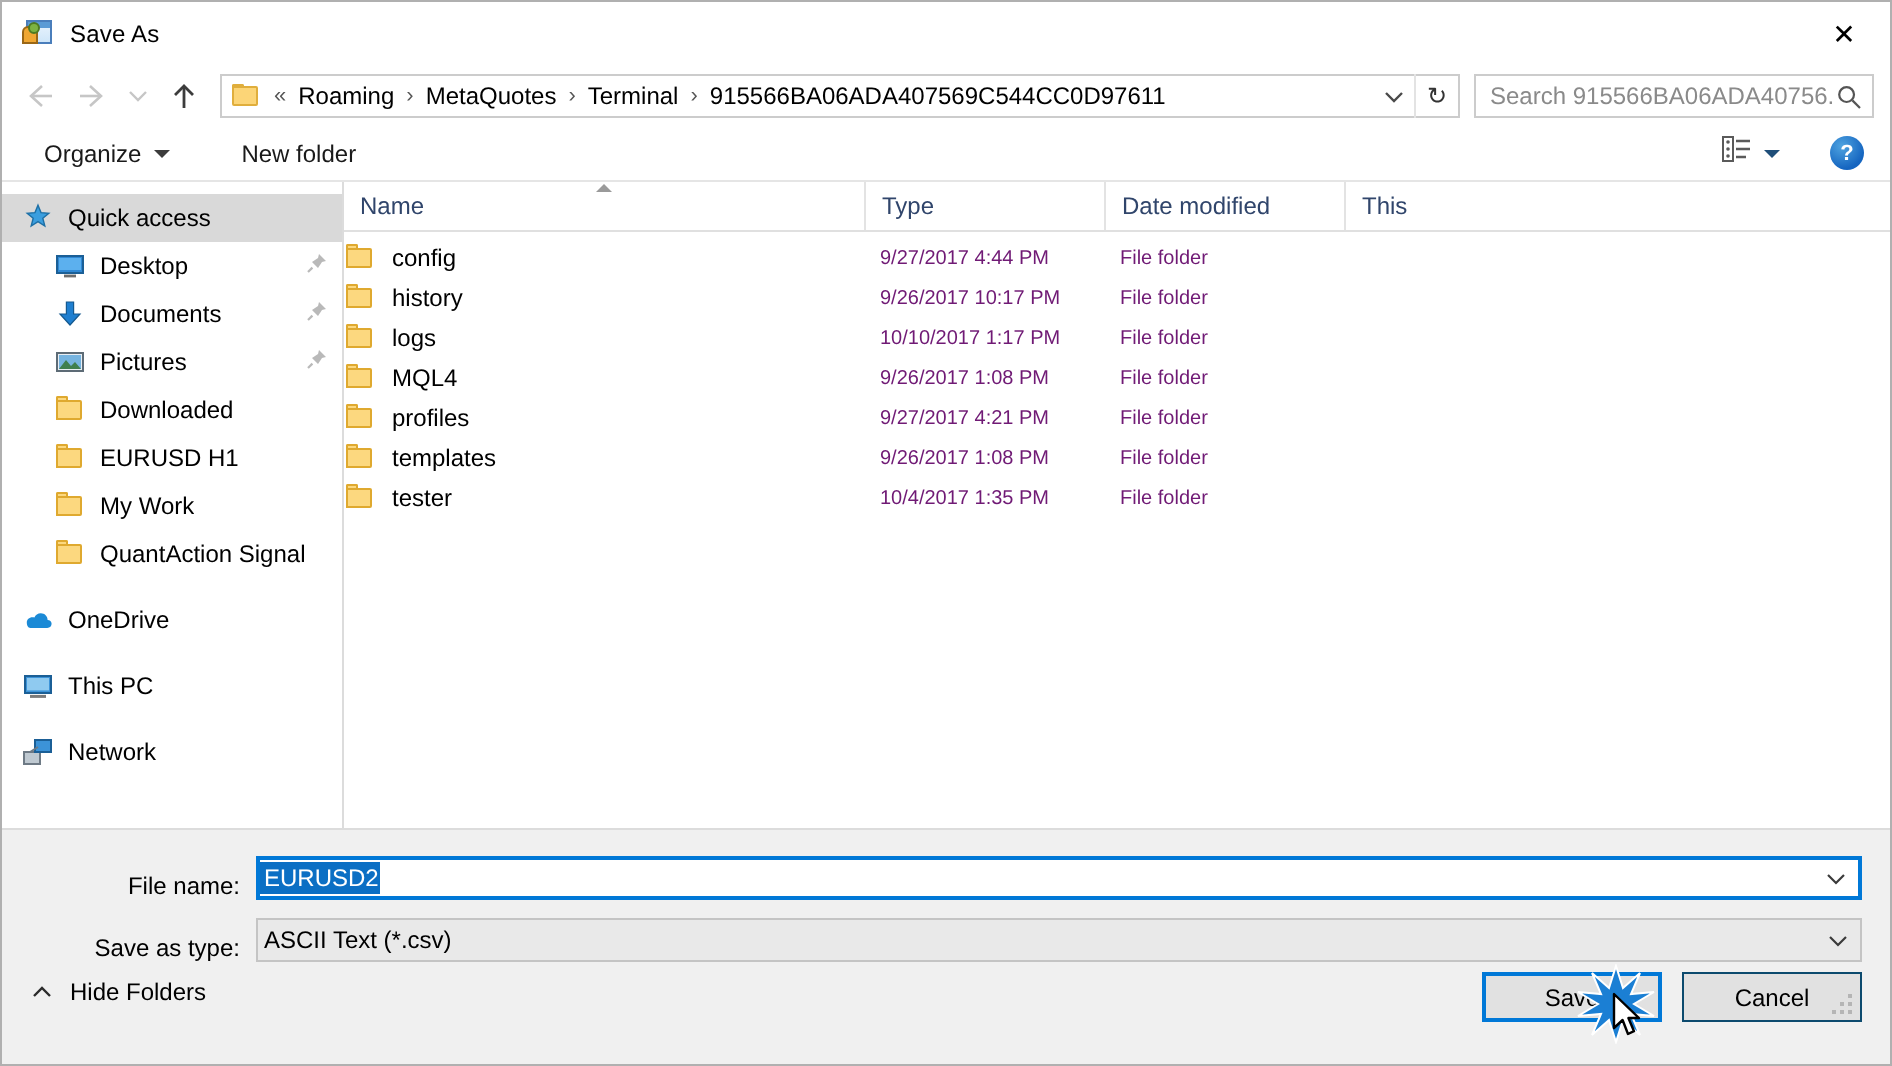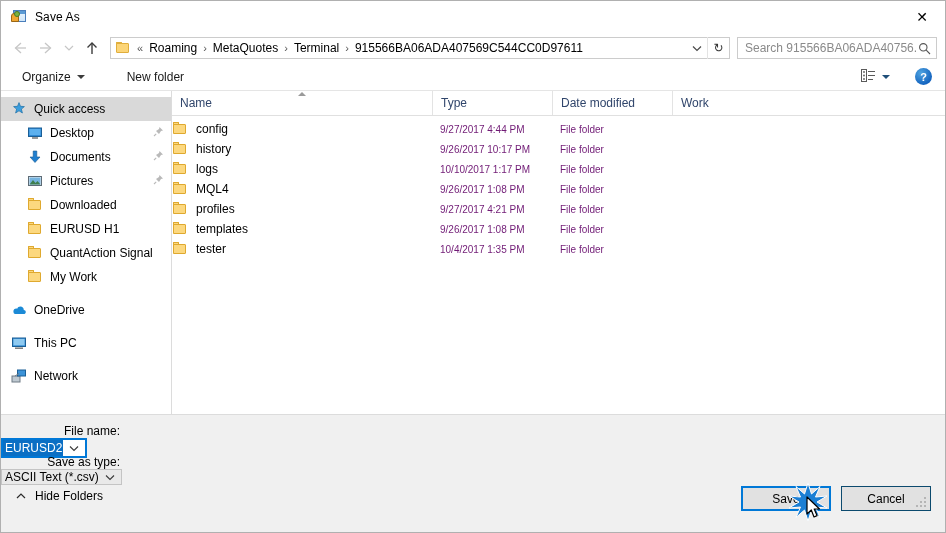--- a/index.html
+++ b/index.html
@@ -183,21 +183,21 @@
     border-right: 4px solid transparent; border-bottom: 4px solid #9a9a9a;
   }
   .rows { flex: 1 1 auto; overflow: hidden; padding-top: 3px; }
   .frow { height: 20px; display: flex; align-items: center; cursor: default; }
   .fname { display: flex; align-items: center; min-width: 0; }
   .fname .nm { font-size: 12px; color: #000; margin-left: 8px; white-space: nowrap; }
   .fcell { font-size: 10px; color: #701a75; white-space: nowrap; overflow: hidden; }
 
   
   .footer { flex: none; background: #f0f0f0; border-top: 1px solid #dcdcdc; padding: 9px 0 0 0; }
-  .formrow { display: flex; align-items: flex-start; height: 26px; margin-bottom: 5px; padding-right: 14px; flex-direction: column; }
+  .formrow { display: flex; align-items: flex-end; height: 26px; margin-bottom: 5px; padding-right: 14px; }
   .formlabel {
     width: 127px; flex: none; text-align: right; padding-right: 8px;
     font-size: 12px; color: #000;
   }
   .combo {
     flex: 1 1 auto; height: 22px; display: flex; align-items: center;
     background: #fff; border: 1px solid #7a7a7a; min-width: 0;
   }
   .combo.focused { border: 2px solid #0078d7; }
   .combo.readonly { background: #e9e9e9; border: 1px solid #c4c4c4; }
@@ -302,21 +302,21 @@
           </svg>
       </div>
     </div>
   </div>
 
   <div class="toolbar">
     <div class="tb-item">
       <span>Organize</span>
       <span class="caret-dn"></span>
     </div>
-    <div class="tb-item" style="margin-left:28px">
+    <div class="tb-item" style="margin-left:22px">
       <span>New folder</span>
     </div>
     <div class="tb-right">
       <div class="viewbtn">
         <span>
           <svg width="15" height="13" viewBox="0 0 15 13">
             <rect x="0.5" y="0.5" width="5" height="12" stroke="#5a5a5a" fill="none"></rect>
             <circle cx="3" cy="3" r="0.9" fill="#5a5a5a"></circle>
               <circle cx="3" cy="6.5" r="0.9" fill="#5a5a5a"></circle>
               <circle cx="3" cy="10" r="0.9" fill="#5a5a5a"></circle>
@@ -409,30 +409,30 @@
           </span>
         <span class="nav-label">EURUSD H1</span>
       </div>
       <div class="nav-item lvl1">
         <span class="nav-ico">
             <span class="fold">
               <span class="t"></span>
               <span class="b"></span>
             </span>
           </span>
-        <span class="nav-label">QuantAction Signal</span>
+        <span class="nav-label">My Work</span>
       </div>
       <div class="nav-item lvl1">
         <span class="nav-ico">
             <span class="fold">
               <span class="t"></span>
               <span class="b"></span>
             </span>
           </span>
-        <span class="nav-label">My Work</span>
+        <span class="nav-label">QuantAction Signal</span>
       </div>
 
       <div style="height:9px"></div>
       <div class="nav-item lvl0">
         <span class="nav-ico">
           <svg width="16" height="16" viewBox="0 0 16 16">
               <path d="M4.2 12 H12.6 C14 12 14.8 11 14.8 9.9 C14.8 8.8 13.9 8 12.8 8 C12.8 6 11.3 4.6 9.4 4.6 C7.9 4.6 6.7 5.5 6.2 6.8 C5.9 6.7 5.6 6.6 5.2 6.6 C3.6 6.6 2.4 7.8 2.4 9.3 C2.4 10.8 3 12 4.2 12 Z" fill="#1b8ad6"></path>
             </svg>
         </span>
         <span class="nav-label">OneDrive</span>
@@ -467,21 +467,21 @@
           <span class="sortmark"></span>
           <span>Name</span>
         </div>
         <div class="ch" style="width:120px">
           <span>Type</span>
         </div>
         <div class="ch" style="width:120px">
           <span>Date modified</span>
         </div>
         <div class="ch" style="width:80px">
-          <span>Work</span>
+          <span>This</span>
         </div>
       </div>
 
       <div class="rows">
 
         <div class="frow">
           <div class="fname" style="width:260px">
             <span class="nav-ico" style="margin-right:0">
                 <span class="fold">
                   <span class="t"></span>

